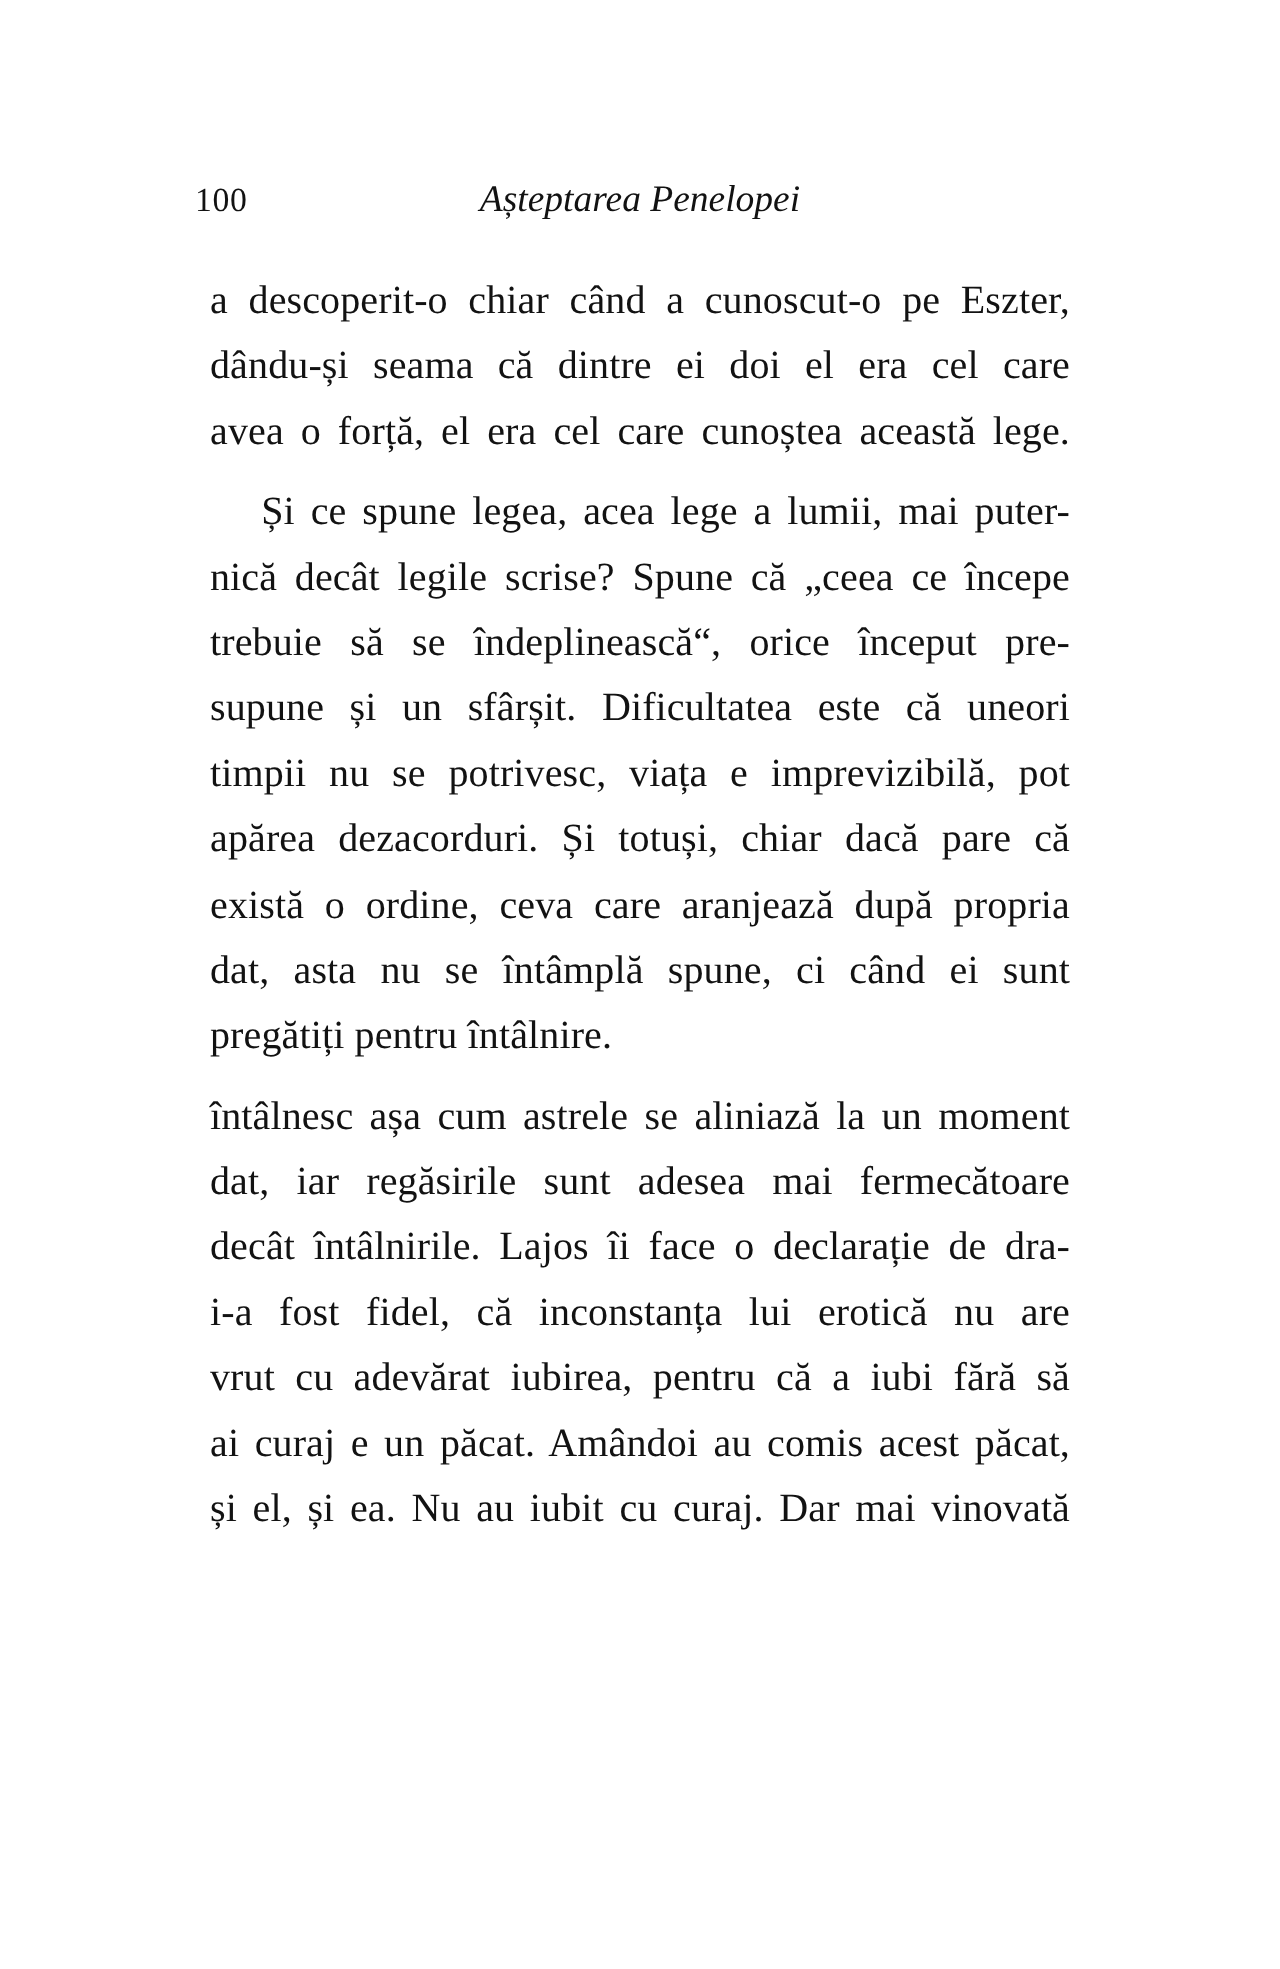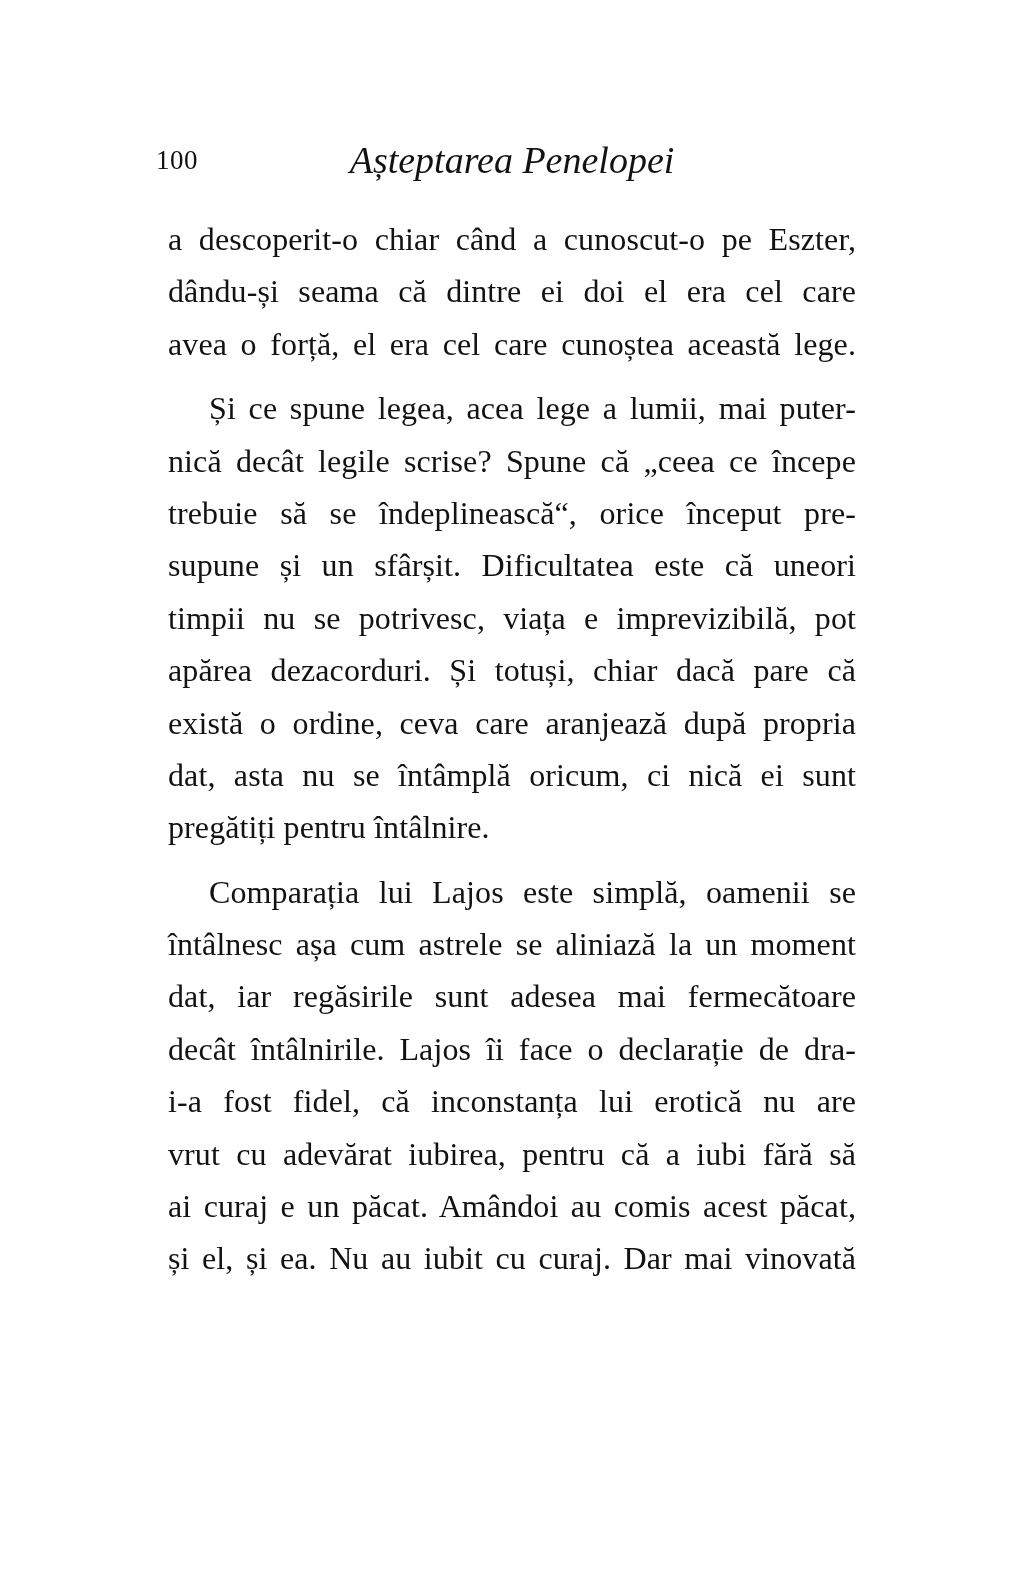--- a/index.html
+++ b/index.html
@@ -27,21 +27,21 @@
     position: absolute;
     left: 0;
     top: 1px;
     font-size: 27px;
     line-height: 32px;
     letter-spacing: 0.5px;
   }
   .running-title {
     text-align: center;
     font-style: italic;
-    font-size: 38px;
+    font-size: 30px;
     line-height: 34px;
   }
   .body-text {
     position: absolute;
     top: 201px;
     left: 156px;
     right: 156px;
   }
   .paragraph {
     margin: 12px;
@@ -82,26 +82,25 @@
     </div>
 
     <div class="paragraph">
       <div class="line indent">Și ce spune legea, acea lege a lumii, mai puter-</div>
       <div class="line">nică decât legile scrise? Spune că „ceea ce începe</div>
       <div class="line">trebuie să se îndeplinească“, orice început pre-</div>
       <div class="line">supune și un sfârșit. Dificultatea este că uneori</div>
       <div class="line">timpii nu se potrivesc, viața e imprevizibilă, pot</div>
       <div class="line">apărea dezacorduri. Și totuși, chiar dacă pare că</div>
       <div class="line">există o ordine, ceva care aranjează după propria</div>
-      <div class="line">dat, asta nu se întâmplă oricum, ci nică ei sunt</div>
+      <div class="line">dat, asta nu se întâmplă spune, ci când ei sunt</div>
       <div class="line last">pregătiți pentru întâlnire.</div>
     </div>
 
     <div class="paragraph">
-      <div class="line indent">Comparația lui Lajos este simplă, oamenii se</div>
       <div class="line">întâlnesc așa cum astrele se aliniază la un moment</div>
       <div class="line">dat, iar regăsirile sunt adesea mai fermecătoare</div>
       <div class="line">decât întâlnirile. Lajos îi face o declarație de dra-</div>
       <div class="line">i-a fost fidel, că inconstanța lui erotică nu are</div>
       <div class="line">vrut cu adevărat iubirea, pentru că a iubi fără să</div>
       <div class="line">ai curaj e un păcat. Amândoi au comis acest păcat,</div>
       <div class="line">și el, și ea. Nu au iubit cu curaj. Dar mai vinovată</div>
     </div>
 
   </div>

